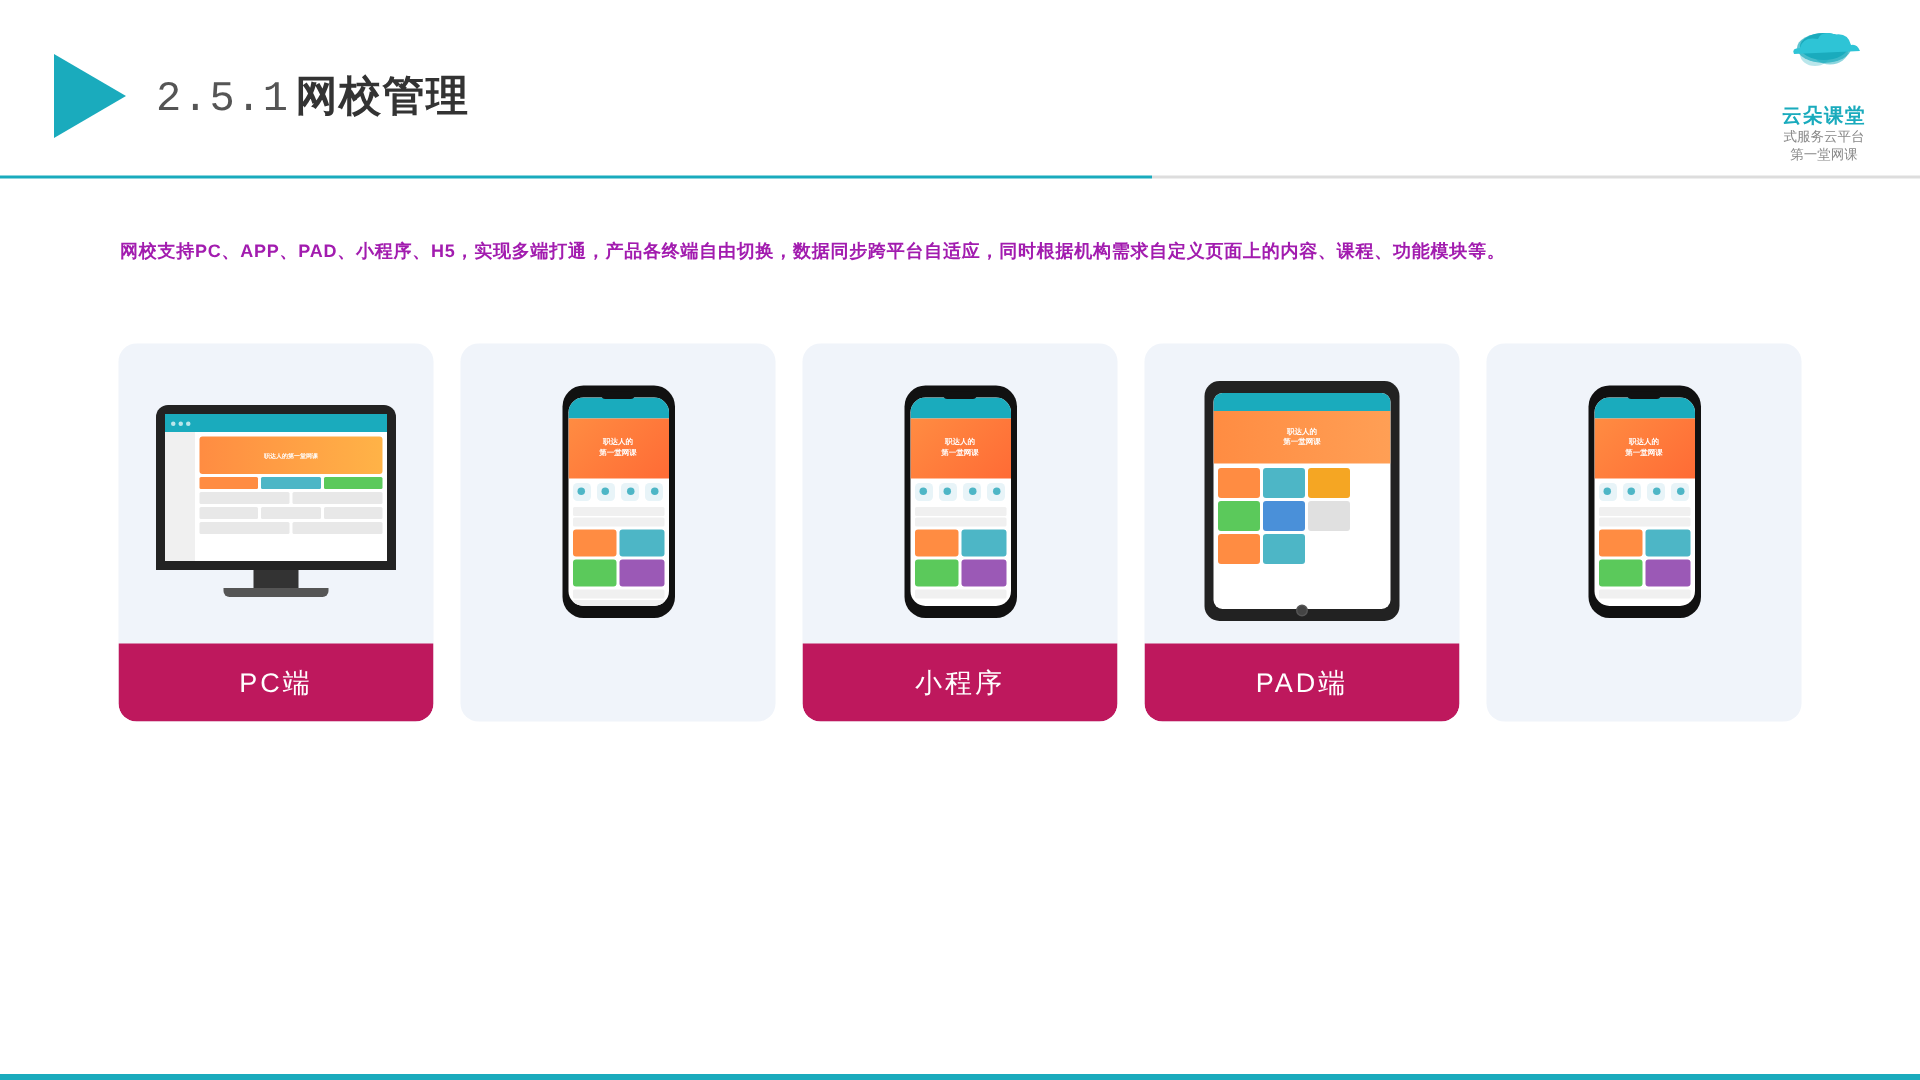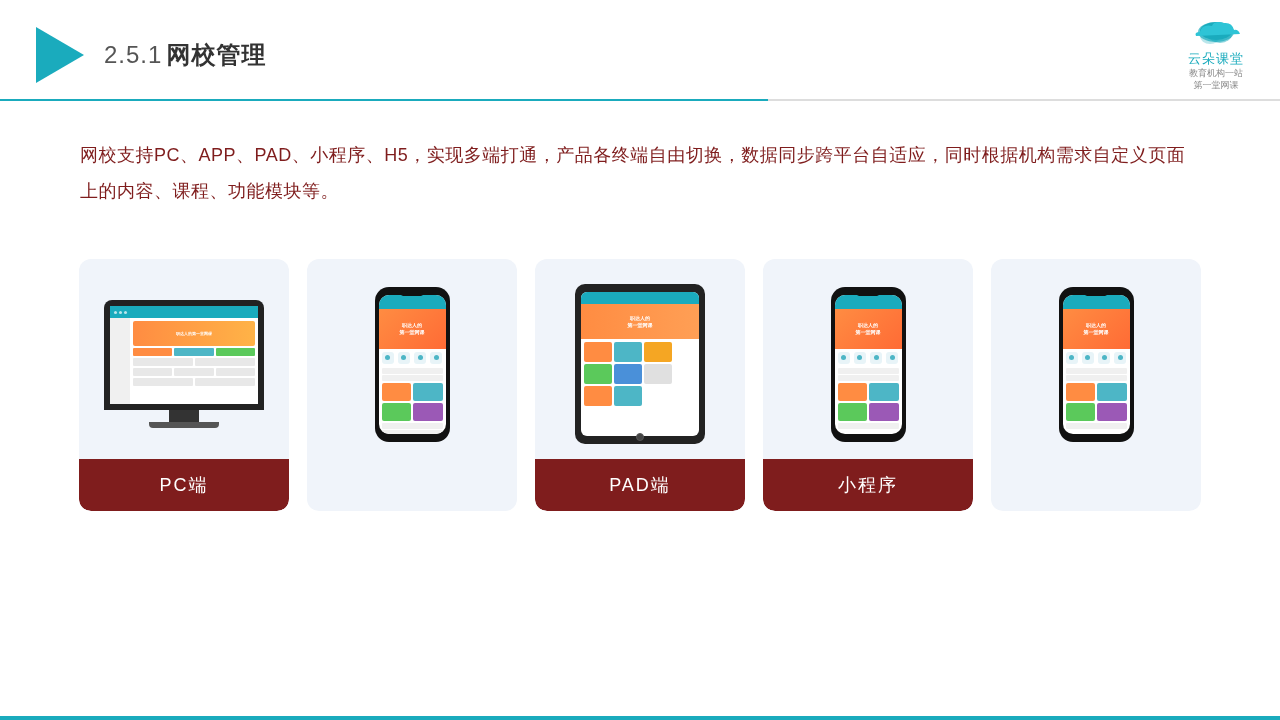--- a/index.html
+++ b/index.html
@@ -22,24 +22,25 @@
     .logo-triangle {
       width: 0;
       height: 0;
       border-top: 28px solid transparent;
       border-bottom: 28px solid transparent;
       border-left: 48px solid #1aabbd;
       margin-right: 20px;
       flex-shrink: 0;
     }
     .page-title {
-      font-size: 24px;
+      font-size: 28px;
       font-weight: bold;
       color: #333;
       letter-spacing: 1px;
+      font-family: Liberation Mono, monospace;
     }
     .page-title-prefix {
       color: #555;
       font-weight: normal;
       margin-right: 4px;
     }
     .divider-line {
       position: absolute;
       bottom: -10px;
       left: 0;
@@ -49,38 +50,39 @@
     }
     .brand-logo {
       margin-left: auto;
       display: flex;
       flex-direction: column;
       align-items: center;
     }
     .brand-name {
       font-size: 13px;
       color: #1aabbd;
-      font-weight: normal;
+      font-weight: bold;
       letter-spacing: 1px;
-      margin-top: 2px;
+      margin-top: 20px;
     }
     .brand-slogan {
       font-size: 9px;
       color: #888;
       line-height: 1.3;
       text-align: center;
     }
 
     
     .description {
       padding: 46px 80px 20px 80px;
-      font-size: 18px;
-      color: #7f1d1d;
+      font-size: 12px;
+      color: #a21caf;
       line-height: 2;
       letter-spacing: 0.5px;
+      font-weight: bold;
     }
 
     
     .cards-container {
       display: flex;
       justify-content: center;
       gap: 18px;
       padding: 20px 60px 30px 60px;
       margin-top: 10px;
     }
@@ -323,21 +325,21 @@
     .tablet-block.orange { background: #ff8c42; }
     .tablet-block.teal { background: #4db6c6; }
     .tablet-block.yellow { background: #f5a623; }
     .tablet-block.green { background: #5bc95b; }
     .tablet-block.blue { background: #4a90d9; }
     .tablet-block.gray { background: #e0e0e0; }
 
     
     .card-label {
       width: 100%;
-      background: #7f1d1d;
+      background: #be185d;
       color: #fff;
       font-size: 18px;
       font-weight: 500;
       text-align: center;
       padding: 14px 0;
       letter-spacing: 2px;
       border-radius: 0 0 12px 12px;
     }
 
     
@@ -362,21 +364,21 @@
     <svg width="56" height="30" viewBox="0 0 56 30">
       <ellipse cx="22" cy="18" rx="10" ry="8" fill="#1aabbd" opacity="0.3"></ellipse>
       <ellipse cx="32" cy="16" rx="12" ry="9" fill="#1aabbd" opacity="0.5"></ellipse>
       <ellipse cx="28" cy="14" rx="18" ry="10" fill="#1aabbd" opacity="0.7"></ellipse>
       <ellipse cx="28" cy="13" rx="16" ry="9" fill="#1aabbd"></ellipse>
 
       <path d="M12 14 Q14 6 24 8 Q26 2 36 5 Q44 4 46 12 Q50 11 52 16 L8 18 Q6 14 12 14 Z" fill="#2ec4d6"></path>
     </svg>
     <div class="brand-name">云朵课堂</div>
     <div class="brand-slogan">
-      <span>教育机构一站</span><br><span>第一堂网课</span>
+      <span>式服务云平台</span><br><span>第一堂网课</span>
     </div>
   </div>
   <div class="divider-line"></div>
 </div>
 
 <div class="description">
   <p>网校支持PC、APP、PAD、小程序、H5，实现多端打通，产品各终端自由切换，数据同步跨平台自适应，同时根据机构需求自定义页面上的内容、课程、功能模块等。</p>
 </div>
 
 <div class="cards-container">
@@ -459,20 +461,58 @@
           </div>
           <div class="phone-list-item"></div>
           <div class="phone-list-item"></div>
         </div>
       </div>
     </div>
   </div>
 
   <div class="card">
     <div class="card-image-area">
+      <div class="phone-mockup">
+        <div class="phone-notch"></div>
+        <div class="phone-screen">
+          <div class="phone-screen-header"></div>
+          <div class="phone-hero">职达人的<br>第一堂网课</div>
+          <div class="phone-icons-row">
+            <div class="phone-icon-block">
+                <div class="phone-icon-dot"></div>
+              </div>
+            <div class="phone-icon-block">
+                <div class="phone-icon-dot"></div>
+              </div>
+            <div class="phone-icon-block">
+                <div class="phone-icon-dot"></div>
+              </div>
+            <div class="phone-icon-block">
+                <div class="phone-icon-dot"></div>
+              </div>
+          </div>
+          <div class="phone-list-item"></div>
+          <div class="phone-list-item"></div>
+          <div class="phone-card-row">
+            <div class="phone-card-block orange"></div>
+            <div class="phone-card-block blue"></div>
+          </div>
+          <div class="phone-card-row">
+            <div class="phone-card-block green"></div>
+            <div class="phone-card-block purple"></div>
+          </div>
+          <div class="phone-list-item"></div>
+        </div>
+      </div>
+    </div>
+    <div class="card-label">小程序</div>
+  </div>
+
+  <div class="card">
+    <div class="card-image-area">
       <div class="tablet-mockup">
         <div class="tablet-home-btn"></div>
         <div class="tablet-screen">
           <div class="tablet-screen-header"></div>
           <div class="tablet-banner">职达人的<br>第一堂网课</div>
           <div class="tablet-content">
             <div class="tablet-block orange"></div>
             <div class="tablet-block teal"></div>
             <div class="tablet-block yellow"></div>
             <div class="tablet-block green"></div>
@@ -515,55 +555,17 @@
             <div class="phone-card-block blue"></div>
           </div>
           <div class="phone-card-row">
             <div class="phone-card-block green"></div>
             <div class="phone-card-block purple"></div>
           </div>
           <div class="phone-list-item"></div>
         </div>
       </div>
     </div>
-    <div class="card-label">小程序</div>
   </div>
 
-  <div class="card">
-    <div class="card-image-area">
-      <div class="phone-mockup">
-        <div class="phone-notch"></div>
-        <div class="phone-screen">
-          <div class="phone-screen-header"></div>
-          <div class="phone-hero">职达人的<br>第一堂网课</div>
-          <div class="phone-icons-row">
-            <div class="phone-icon-block">
-                <div class="phone-icon-dot"></div>
-              </div>
-            <div class="phone-icon-block">
-                <div class="phone-icon-dot"></div>
-              </div>
-            <div class="phone-icon-block">
-                <div class="phone-icon-dot"></div>
-              </div>
-            <div class="phone-icon-block">
-                <div class="phone-icon-dot"></div>
-              </div>
-          </div>
-          <div class="phone-list-item"></div>
-          <div class="phone-list-item"></div>
-          <div class="phone-card-row">
-            <div class="phone-card-block orange"></div>
-            <div class="phone-card-block blue"></div>
-          </div>
-          <div class="phone-card-row">
-            <div class="phone-card-block green"></div>
-            <div class="phone-card-block purple"></div>
-          </div>
-          <div class="phone-list-item"></div>
-        </div>
-      </div>
-    </div>
-  </div>
-
 </div>
 
 <div class="bottom-line"></div>
 
 </body></html>

